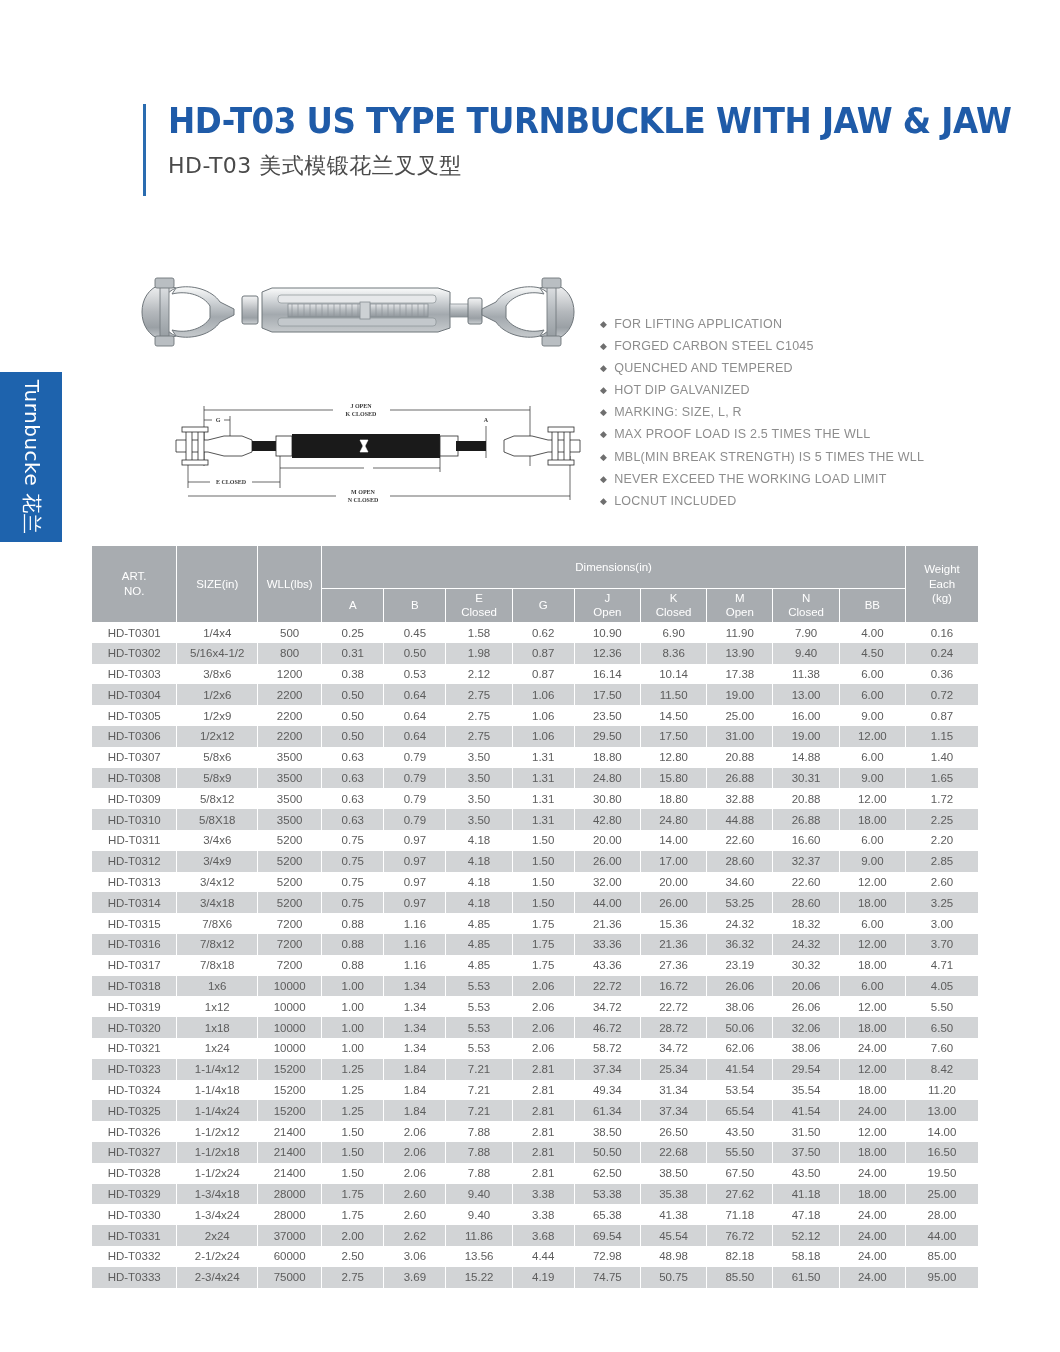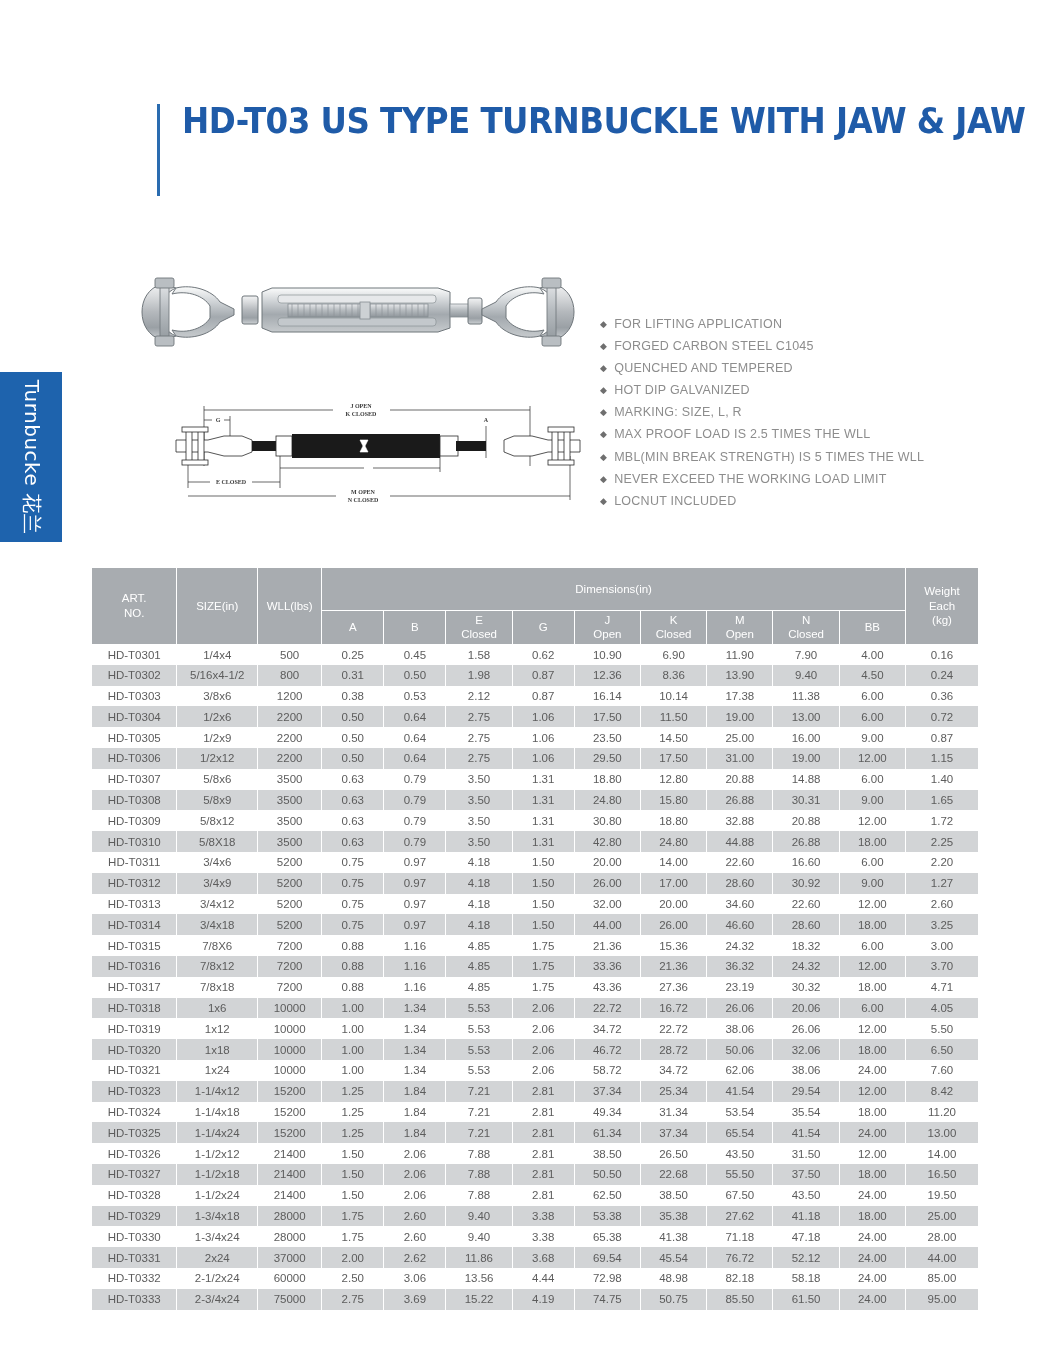--- a/index.html
+++ b/index.html
@@ -30,21 +30,21 @@
     transform: translate(-50%, -50%) rotate(90deg);
     white-space: nowrap;
     font-size: 20px;
     letter-spacing: 0.5px;
     font-family: "DejaVu Sans", "Liberation Sans", sans-serif;
   }
 
   
   #title-block {
     position: absolute;
-    left: 157px;
+    left: 143px;
     top: 104px;
     width: 880px;
     padding-left: 22px;
     border-left: 3px solid #2a6cb0;
     height: 92px;
   }
   #main-title {
     font-family: "DejaVu Sans", "Liberation Sans", sans-serif;
     font-size: 35px;
     font-weight: 700;
@@ -105,21 +105,21 @@
     font-size: 9px;
     margin-right: 7px;
     position: relative;
     top: -1px;
   }
 
   
   #spec-table {
     position: absolute;
     left: 92px;
-    top: 568px;
+    top: 546px;
     width: 886px;
     border-collapse: collapse;
     table-layout: fixed;
     font-size: 11.2px;
     color: #5a5a5a;
   }
   #spec-table th, #spec-table td {
     text-align: center;
     vertical-align: middle;
     padding: 0;
@@ -150,20 +150,21 @@
 </style>
 </head>
 <body>
 
 <div id="side-tab">
   <span class="tab-text">Turnbucke  花兰</span>
 </div>
 
 <div id="title-block">
   <div id="main-title">HD-T03  US TYPE TURNBUCKLE WITH JAW &amp; JAW</div>
+  <div id="sub-title">HD-T03 美式模锻花兰叉叉型</div>
 </div>
 
 <div id="product-photo">
   <svg viewBox="0 0 440 128" width="440" height="128">
     <defs>
       <linearGradient id="steel" x1="0" y1="0" x2="0" y2="1">
         <stop offset="0%" stop-color="#f2f3f4"></stop>
         <stop offset="22%" stop-color="#d9dbdd"></stop>
         <stop offset="50%" stop-color="#b4b8bc"></stop>
         <stop offset="78%" stop-color="#9aa0a5"></stop>
@@ -580,23 +581,23 @@
         <td>HD-T0312</td>
         <td>3/4x9</td>
         <td>5200</td>
         <td>0.75</td>
         <td>0.97</td>
         <td>4.18</td>
         <td>1.50</td>
         <td>26.00</td>
         <td>17.00</td>
         <td>28.60</td>
-        <td>30.92</td>
+        <td>32.37</td>
         <td>9.00</td>
-        <td class="last-col">1.27</td>
+        <td class="last-col">2.85</td>
       </tr>
       <tr class="odd">
         <td>HD-T0313</td>
         <td>3/4x12</td>
         <td>5200</td>
         <td>0.75</td>
         <td>0.97</td>
         <td>4.18</td>
         <td>1.50</td>
         <td>32.00</td>
@@ -609,21 +610,21 @@
       <tr class="even">
         <td>HD-T0314</td>
         <td>3/4x18</td>
         <td>5200</td>
         <td>0.75</td>
         <td>0.97</td>
         <td>4.18</td>
         <td>1.50</td>
         <td>44.00</td>
         <td>26.00</td>
-        <td>46.60</td>
+        <td>53.25</td>
         <td>28.60</td>
         <td>18.00</td>
         <td class="last-col">3.25</td>
       </tr>
       <tr class="odd">
         <td>HD-T0315</td>
         <td>7/8X6</td>
         <td>7200</td>
         <td>0.88</td>
         <td>1.16</td>

